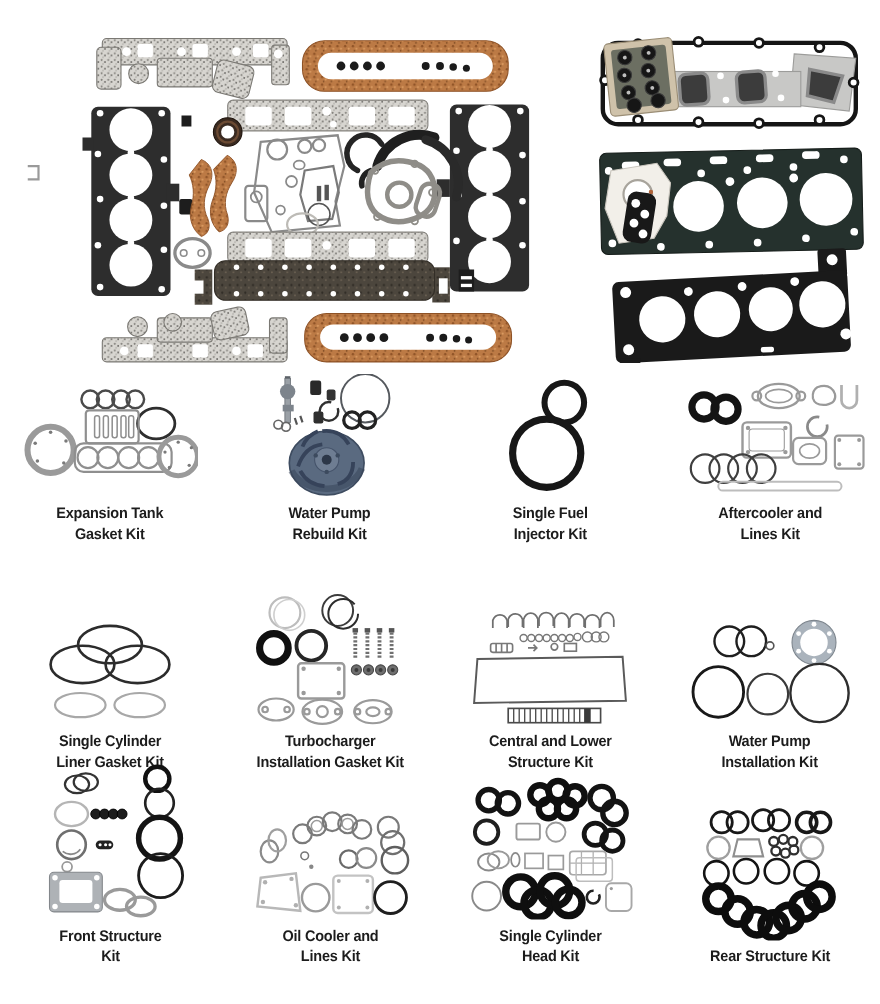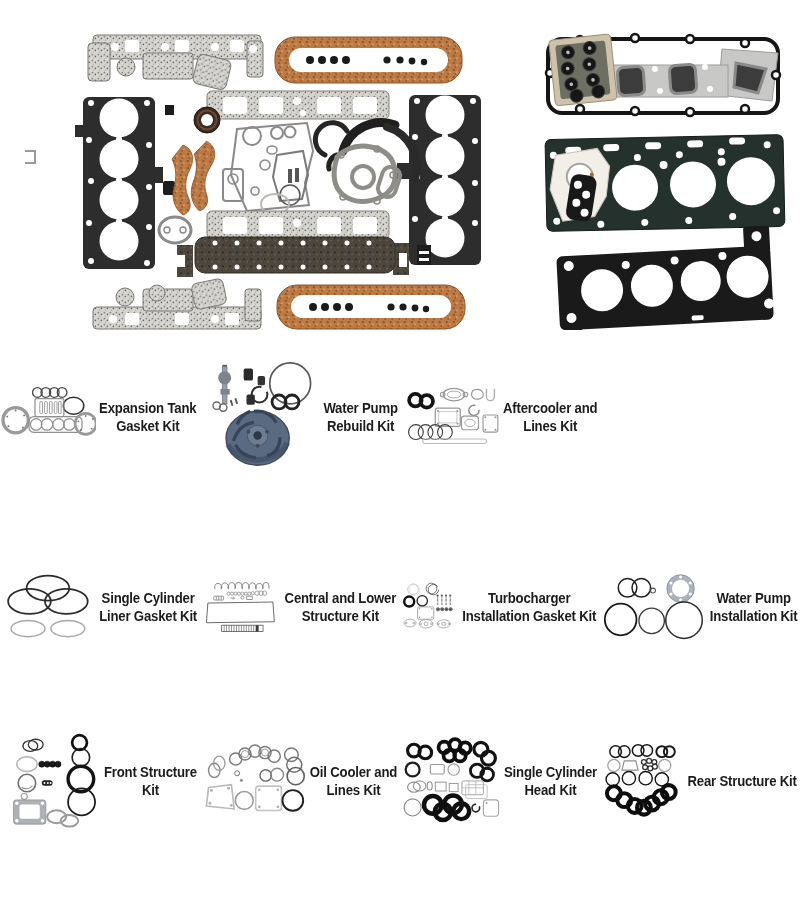--- a/index.html
+++ b/index.html
@@ -5,21 +5,21 @@
   html,body{margin:0;padding:0;background:#fff}
   .canvas{position:relative;width:800px;height:913px;background:#fff;overflow:hidden;
           font-family:"Liberation Sans",sans-serif}
   .hero{position:absolute;margin:0;padding:0}
   .hero-left{left:25px;top:5px}
   .hero-right{left:540px;top:25px}
   .row{position:absolute;left:0;width:800px;display:grid;grid-template-columns:repeat(4,200px)}
   .row1{top:340px;height:160px}
   .row2{top:513px;height:194px}
   .row3{top:684px;height:200px}
-  .cell{display:flex;flex-direction:row;align-items:center;justify-content:flex-end;
+  .cell{display:flex;flex-direction:column;align-items:center;justify-content:flex-end;
         padding-bottom:6px;cursor:pointer}
   .thumb{display:block;margin-bottom:5px}
   .label{text-align:center;color:#1c1c1c;font-size:14px;line-height:1.32;font-weight:700;
          letter-spacing:-0.2px;transform:scaleX(.94)}
   .label span{display:block;white-space:nowrap}
 </style>
 </head>
 <body>
 
 <div class="canvas">
@@ -425,20 +425,30 @@
             <circle cx="72" cy="74" r="2" fill="#3c4a5e"></circle>
           <circle cx="62" cy="89" r="2" fill="#3c4a5e"></circle>
         </g>
       </svg>
       <div class="label">
         <span>Water Pump</span>
         <span>Rebuild Kit</span>
       </div>
     </div>
 
+    <div class="cell">
+      <svg class="thumb" width="110" height="112" viewBox="0 0 110 112">
+        <circle cx="68" cy="26" r="18" fill="none" stroke="#171717" stroke-width="5.5"></circle>
+        <circle cx="52" cy="72" r="31" fill="none" stroke="#171717" stroke-width="6.5"></circle>
+      </svg>
+      <div class="label">
+        <span>Single Fuel</span>
+        <span>Injector Kit</span>
+      </div>
+    </div>
 
     <div class="cell">
       <svg class="thumb" width="175" height="112" viewBox="0 0 175 112">
         <g fill="none">
           <circle cx="27" cy="30" r="11" stroke="#141414" stroke-width="6.5"></circle>
           <circle cx="47" cy="32" r="11" stroke="#141414" stroke-width="6.5"></circle>
           <ellipse cx="95" cy="20" rx="19" ry="11" stroke="#9a9a9a" stroke-width="2.2"></ellipse>
           <ellipse cx="95" cy="20" rx="12" ry="6" stroke="#9a9a9a" stroke-width="1.5"></ellipse>
           <circle cx="75" cy="20" r="4" stroke="#9a9a9a" stroke-width="2"></circle>
           <circle cx="115" cy="20" r="4" stroke="#9a9a9a" stroke-width="2"></circle>
@@ -486,20 +496,78 @@
           <ellipse cx="92" cy="82" rx="23" ry="11" stroke="#a8a8a8" stroke-width="2"></ellipse>
         </g>
       </svg>
       <div class="label">
         <span>Single Cylinder</span>
         <span>Liner Gasket Kit</span>
       </div>
     </div>
 
     <div class="cell">
+      <svg class="thumb" width="150" height="122" viewBox="0 0 150 122">
+        <g fill="none">
+          <circle cx="34" cy="20" r="14" stroke="#bdbdbd" stroke-width="2"></circle>
+          <circle cx="38" cy="22" r="14" stroke="#cfcfcf" stroke-width="1.5"></circle>
+          <circle cx="82" cy="18" r="14" stroke="#3c3c3c" stroke-width="1.8"></circle>
+          <circle cx="87" cy="21" r="13.5" stroke="#2c2c2c" stroke-width="1.8" stroke-dasharray="75 10"></circle>
+          <circle cx="24" cy="52" r="13" stroke="#101010" stroke-width="6.5"></circle>
+          <circle cx="58" cy="50" r="13.5" stroke="#262626" stroke-width="3.5"></circle>
+        </g>
+        <g stroke="#707070" stroke-width="3.5" stroke-dasharray="2 1.5">
+          <path d="M98,38 v24 M109,38 v24 M120,38 v24 M131,38 v24"></path>
+        </g>
+        <g fill="#555">
+          <rect x="95.5" y="34" width="5" height="4"></rect>
+            <rect x="106.5" y="34" width="5" height="4"></rect>
+          <rect x="117.5" y="34" width="5" height="4"></rect>
+            <rect x="128.5" y="34" width="5" height="4"></rect>
+        </g>
+        <g fill="#6f6f6f" stroke="#4a4a4a">
+          <circle cx="99" cy="72" r="4.6"></circle>
+            <circle cx="110" cy="72" r="4.6"></circle>
+          <circle cx="121" cy="72" r="4.6"></circle>
+            <circle cx="132" cy="72" r="4.6"></circle>
+        </g>
+        <g fill="#3a3a3a">
+          <circle cx="99" cy="72" r="1.8"></circle>
+            <circle cx="110" cy="72" r="1.8"></circle>
+          <circle cx="121" cy="72" r="1.8"></circle>
+            <circle cx="132" cy="72" r="1.8"></circle>
+        </g>
+        <rect x="46" y="66" width="42" height="32" rx="3" fill="none" stroke="#9a9a9a" stroke-width="2.2"></rect>
+        <g fill="#9a9a9a">
+          <circle cx="51" cy="71" r="2"></circle>
+            <circle cx="83" cy="71" r="2"></circle>
+          <circle cx="51" cy="93" r="2"></circle>
+            <circle cx="83" cy="93" r="2"></circle>
+        </g>
+        <g fill="none" stroke="#9a9a9a" stroke-width="2">
+          <ellipse cx="26" cy="108" rx="16" ry="10"></ellipse>
+          <circle cx="16" cy="108" r="2.5"></circle>
+            <circle cx="36" cy="108" r="2.5"></circle>
+          <ellipse cx="68" cy="110" rx="18" ry="11"></ellipse>
+          <circle cx="68" cy="110" r="5"></circle>
+            <circle cx="54" cy="110" r="2.5"></circle>
+            <circle cx="82" cy="110" r="2.5"></circle>
+          <ellipse cx="114" cy="110" rx="17" ry="10.5"></ellipse>
+          <ellipse cx="114" cy="110" rx="6" ry="4"></ellipse>
+          <circle cx="100" cy="110" r="2.5"></circle>
+            <circle cx="128" cy="110" r="2.5"></circle>
+        </g>
+      </svg>
+      <div class="label">
+        <span>Turbocharger</span>
+        <span>Installation Gasket Kit</span>
+      </div>
+    </div>
+
+    <div class="cell">
       <svg class="thumb" width="165" height="112" viewBox="0 0 165 112">
         <g fill="none" stroke="#6f6f6f" stroke-width="1.6">
           <path d="M30,24 v-7 a7,8 0 0 1 13,0 v7"></path>
           <path d="M44,23 v-7 a7,8 0 0 1 13,0 v7"></path>
           <path d="M58,24 v-8 a7,9 0 0 1 13,0 v8"></path>
           <path d="M72,22 v-7 a7,8 0 0 1 13,0 v7"></path>
           <path d="M86,24 v-8 a7,9 0 0 1 13,0 v8"></path>
           <path d="M100,23 v-7 a7,8 0 0 1 13,0 v7"></path>
           <path d="M114,24 v-7 a7,8 0 0 1 13,0 v7"></path>
           <path d="M128,23 v-6 a6,7 0 0 1 12,0 v6"></path>
@@ -527,78 +595,20 @@
         <polygon points="16,52 148,50 151,90 13,92" fill="none" stroke="#5a5a5a" stroke-width="1.8"></polygon>
         <rect x="44" y="97" width="84" height="13" fill="none" stroke="#4a4a4a" stroke-width="1.5"></rect>
         <g stroke="#4a4a4a" stroke-width="1.2">
           <path d="M49,97 v13 M54,97 v13 M59,97 v13 M64,97 v13 M69,97 v13 M74,97 v13 M79,97 v13 M84,97 v13 M89,97 v13 M94,97 v13 M99,97 v13 M104,97 v13 M109,97 v13"></path>
         </g>
         <rect x="113" y="97" width="6" height="13" fill="#3a3a3a"></rect>
       </svg>
       <div class="label">
         <span>Central and Lower</span>
         <span>Structure Kit</span>
-      </div>
-    </div>
-
-    <div class="cell">
-      <svg class="thumb" width="150" height="122" viewBox="0 0 150 122">
-        <g fill="none">
-          <circle cx="34" cy="20" r="14" stroke="#bdbdbd" stroke-width="2"></circle>
-          <circle cx="38" cy="22" r="14" stroke="#cfcfcf" stroke-width="1.5"></circle>
-          <circle cx="82" cy="18" r="14" stroke="#3c3c3c" stroke-width="1.8"></circle>
-          <circle cx="87" cy="21" r="13.5" stroke="#2c2c2c" stroke-width="1.8" stroke-dasharray="75 10"></circle>
-          <circle cx="24" cy="52" r="13" stroke="#101010" stroke-width="6.5"></circle>
-          <circle cx="58" cy="50" r="13.5" stroke="#262626" stroke-width="3.5"></circle>
-        </g>
-        <g stroke="#707070" stroke-width="3.5" stroke-dasharray="2 1.5">
-          <path d="M98,38 v24 M109,38 v24 M120,38 v24 M131,38 v24"></path>
-        </g>
-        <g fill="#555">
-          <rect x="95.5" y="34" width="5" height="4"></rect>
-            <rect x="106.5" y="34" width="5" height="4"></rect>
-          <rect x="117.5" y="34" width="5" height="4"></rect>
-            <rect x="128.5" y="34" width="5" height="4"></rect>
-        </g>
-        <g fill="#6f6f6f" stroke="#4a4a4a">
-          <circle cx="99" cy="72" r="4.6"></circle>
-            <circle cx="110" cy="72" r="4.6"></circle>
-          <circle cx="121" cy="72" r="4.6"></circle>
-            <circle cx="132" cy="72" r="4.6"></circle>
-        </g>
-        <g fill="#3a3a3a">
-          <circle cx="99" cy="72" r="1.8"></circle>
-            <circle cx="110" cy="72" r="1.8"></circle>
-          <circle cx="121" cy="72" r="1.8"></circle>
-            <circle cx="132" cy="72" r="1.8"></circle>
-        </g>
-        <rect x="46" y="66" width="42" height="32" rx="3" fill="none" stroke="#9a9a9a" stroke-width="2.2"></rect>
-        <g fill="#9a9a9a">
-          <circle cx="51" cy="71" r="2"></circle>
-            <circle cx="83" cy="71" r="2"></circle>
-          <circle cx="51" cy="93" r="2"></circle>
-            <circle cx="83" cy="93" r="2"></circle>
-        </g>
-        <g fill="none" stroke="#9a9a9a" stroke-width="2">
-          <ellipse cx="26" cy="108" rx="16" ry="10"></ellipse>
-          <circle cx="16" cy="108" r="2.5"></circle>
-            <circle cx="36" cy="108" r="2.5"></circle>
-          <ellipse cx="68" cy="110" rx="18" ry="11"></ellipse>
-          <circle cx="68" cy="110" r="5"></circle>
-            <circle cx="54" cy="110" r="2.5"></circle>
-            <circle cx="82" cy="110" r="2.5"></circle>
-          <ellipse cx="114" cy="110" rx="17" ry="10.5"></ellipse>
-          <ellipse cx="114" cy="110" rx="6" ry="4"></ellipse>
-          <circle cx="100" cy="110" r="2.5"></circle>
-            <circle cx="128" cy="110" r="2.5"></circle>
-        </g>
-      </svg>
-      <div class="label">
-        <span>Turbocharger</span>
-        <span>Installation Gasket Kit</span>
       </div>
     </div>
 
     <div class="cell">
       <svg class="thumb" width="155" height="102" viewBox="0 0 155 102">
         <circle cx="40" cy="26" r="13.5" fill="none" stroke="#1f1f1f" stroke-width="2.2"></circle>
         <circle cx="60" cy="26" r="13.5" fill="none" stroke="#1f1f1f" stroke-width="2.2"></circle>
         <circle cx="77" cy="30" r="3.5" fill="none" stroke="#555" stroke-width="1.5"></circle>
         <circle cx="117" cy="27" r="20" fill="#aab3bc" stroke="#7e868e"></circle>
         <circle cx="117" cy="27" r="12.5" fill="#fff"></circle>

